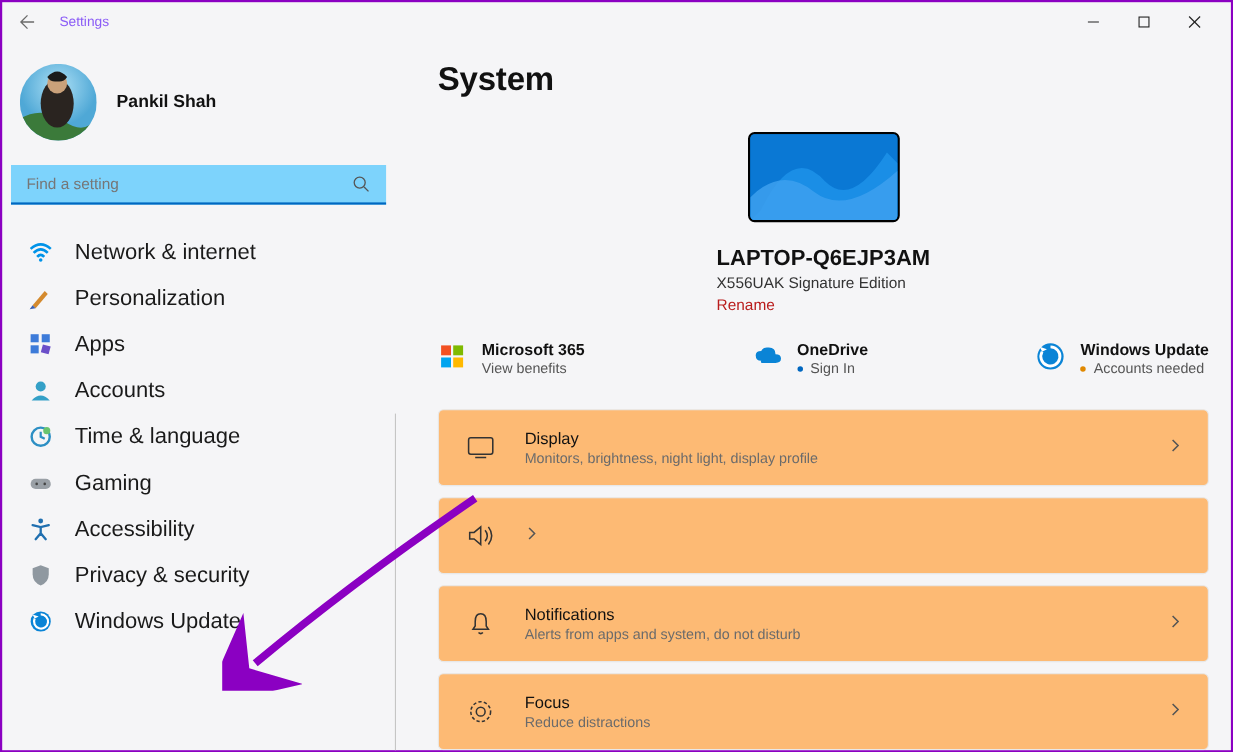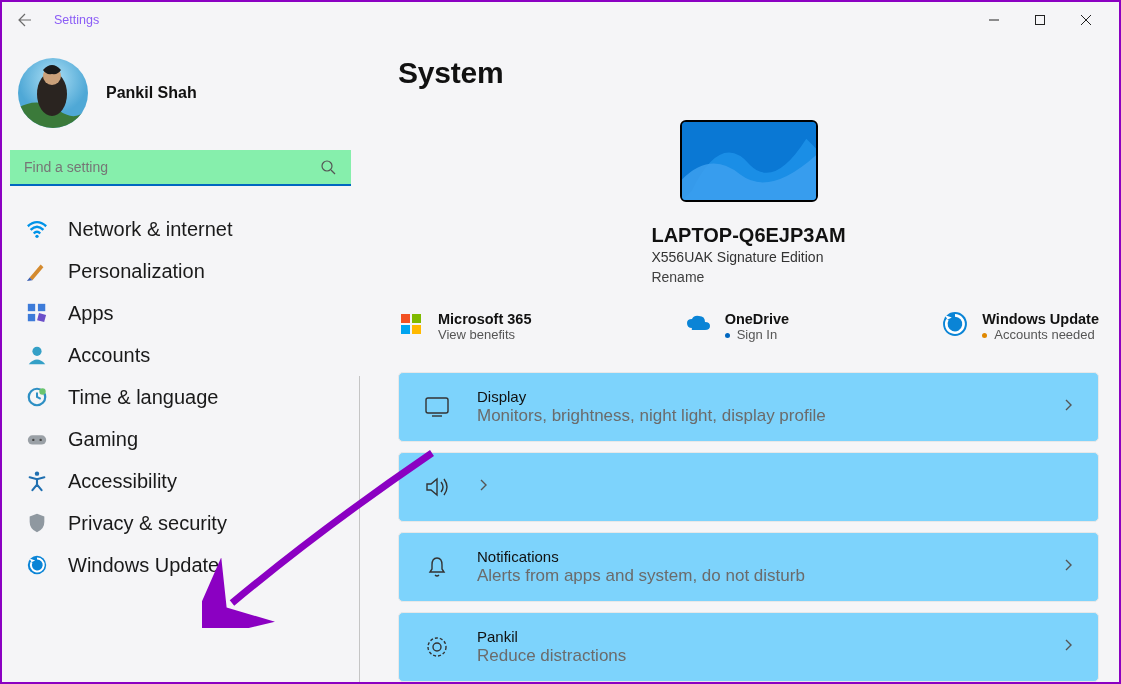--- a/index.html
+++ b/index.html
@@ -13,54 +13,54 @@
     .win-btn { width: 46px; height: 30px; display:flex; align-items:center; justify-content:center; }
 
     .app { display: flex; height: calc(684px - 36px); }
 
     .sidebar { width: 362px; padding: 0 8px; position: relative; }
     .profile { display: flex; align-items: center; gap: 18px; padding: 20px 10px 22px 8px; }
     .avatar { width: 70px; height: 70px; border-radius: 50%; overflow:hidden; }
     .username { font-size: 16px; font-weight: 600; color:#111; }
 
     .search-wrap { position: relative; margin: 0 6px 22px 0; }
-    .search { width: 341px; height: 36px; background: #86efac; border: none; border-bottom: 2px solid #0067c0; padding: 0 36px 0 14px; font-size: 14px; color:#333; outline:none; }
+    .search { width: 341px; height: 36px; background: #7dd3fc; border: none; border-bottom: 2px solid #0067c0; padding: 0 36px 0 14px; font-size: 14px; color:#333; outline:none; }
     .search::placeholder { color:#767676; }
     .search-icon { position: absolute; right: 14px; top: 9px; width:16px; height:16px; color:#555; }
 
     .nav { display:flex; flex-direction:column; }
     .nav-item { display:flex; align-items:center; gap: 20px; height: 42px; padding: 0 10px 0 16px; border-radius: 4px; font-size: 20px; color:#1a1a1a; cursor:pointer; }
     .nav-item .nav-icon { width: 22px; height:22px; display:flex; align-items:center; justify-content:center; }
 
     .vline { position:absolute; left:357px; top:338px; width:1px; height:316px; background:#c5c5c5; }
 
     .main { flex:1; padding: 18px 20px 0 34px; overflow:hidden; }
     .page-title { font-size: 30px; font-weight: 600; margin-bottom: 30px; color:#111; letter-spacing: -0.2px;}
     
     .device-row { display:flex; gap: 22px; align-items:center; margin-bottom: 26px; flex-direction: column; }
     .device-thumb { width: 138px; height: 82px; border: 2.5px solid #000; border-radius: 6px; overflow:hidden; display:flex; align-items:center; justify-content:center; background:#0078d4;}
     .device-info .dname { font-size: 20px; font-weight:600; color:#111; }
     .device-info .dmodel { font-size: 14px; color:#333; margin-top:2px;}
-    .device-info .rename { font-size: 14px; color:#404040; margin-top:4px; cursor:pointer;}
+    .device-info .rename { font-size: 14px; color:#b91c1c; margin-top:4px; cursor:pointer;}
 
     .promos { display:flex; gap:22px; margin-bottom: 30px; justify-content: space-between; }
     .promo { display:flex; gap:14px; align-items:flex-start; }
     .promo-icon { width:26px; height:26px; display:flex; align-items:center; justify-content:center; }
     .promo .pt { font-size:14.5px; font-weight:600; color:#111;}
     .promo .ps { font-size:13px; color:#555;}
     .bullet { display:inline-block; width:5px; height:5px; border-radius:50%; margin-right:7px; vertical-align:middle;}
     .bullet.blue { background:#0067c0;}
     .bullet.orange { background:#e08800;}
 
     .cards { display:flex; flex-direction:column; gap:10px;}
-    .card { background:#7dd3fc; border:1px solid #e8e8e8; border-radius:5px; height:70px; display:flex; align-items:center; padding: 0 24px; gap:26px;}
+    .card { background:#fdba74; border:1px solid #e8e8e8; border-radius:5px; height:70px; display:flex; align-items:center; padding: 0 24px; gap:26px;}
     .card-icon { width:28px; height:28px; display:flex; align-items:center; justify-content:center; color:#333;}
     .card-body { flex:1; }
     .card-title { font-size:15px; color:#111;}
-    .card-sub { font-size:17px; color:#6b6b6b; margin-top:1px;}
+    .card-sub { font-size:13px; color:#6b6b6b; margin-top:1px;}
     .chev { color:#555;}
 
     .arrow-annot { position:absolute; left:200px; top:446px; pointer-events:none; }
   </style>
 </head>
 <body>
 
 <div class="titlebar">
   <div class="back">
     <svg width="16" height="16" viewBox="0 0 16 16" fill="none" stroke="currentColor" stroke-width="1.2">
@@ -316,21 +316,21 @@
             </svg></span>
       </div>
       <div class="card">
         <span class="card-icon">
             <svg width="24" height="24" viewBox="0 0 24 24" fill="none" stroke="#333" stroke-width="1.4">
               <circle cx="12" cy="12" r="9" stroke-dasharray="3 2"></circle>
               <circle cx="12" cy="12" r="4"></circle>
             </svg>
           </span>
         <div class="card-body">
-            <div class="card-title">Pankil</div>
+            <div class="card-title">Focus</div>
             <div class="card-sub">Reduce distractions</div>
           </div>
         <span class="chev"><svg width="12" height="14" viewBox="0 0 8 14" fill="none" stroke="#555" stroke-width="1.4">
               <path d="M2 2 L7 7 L2 12"></path>
             </svg></span>
       </div>
     </div>
   </div>
 </div>
 

